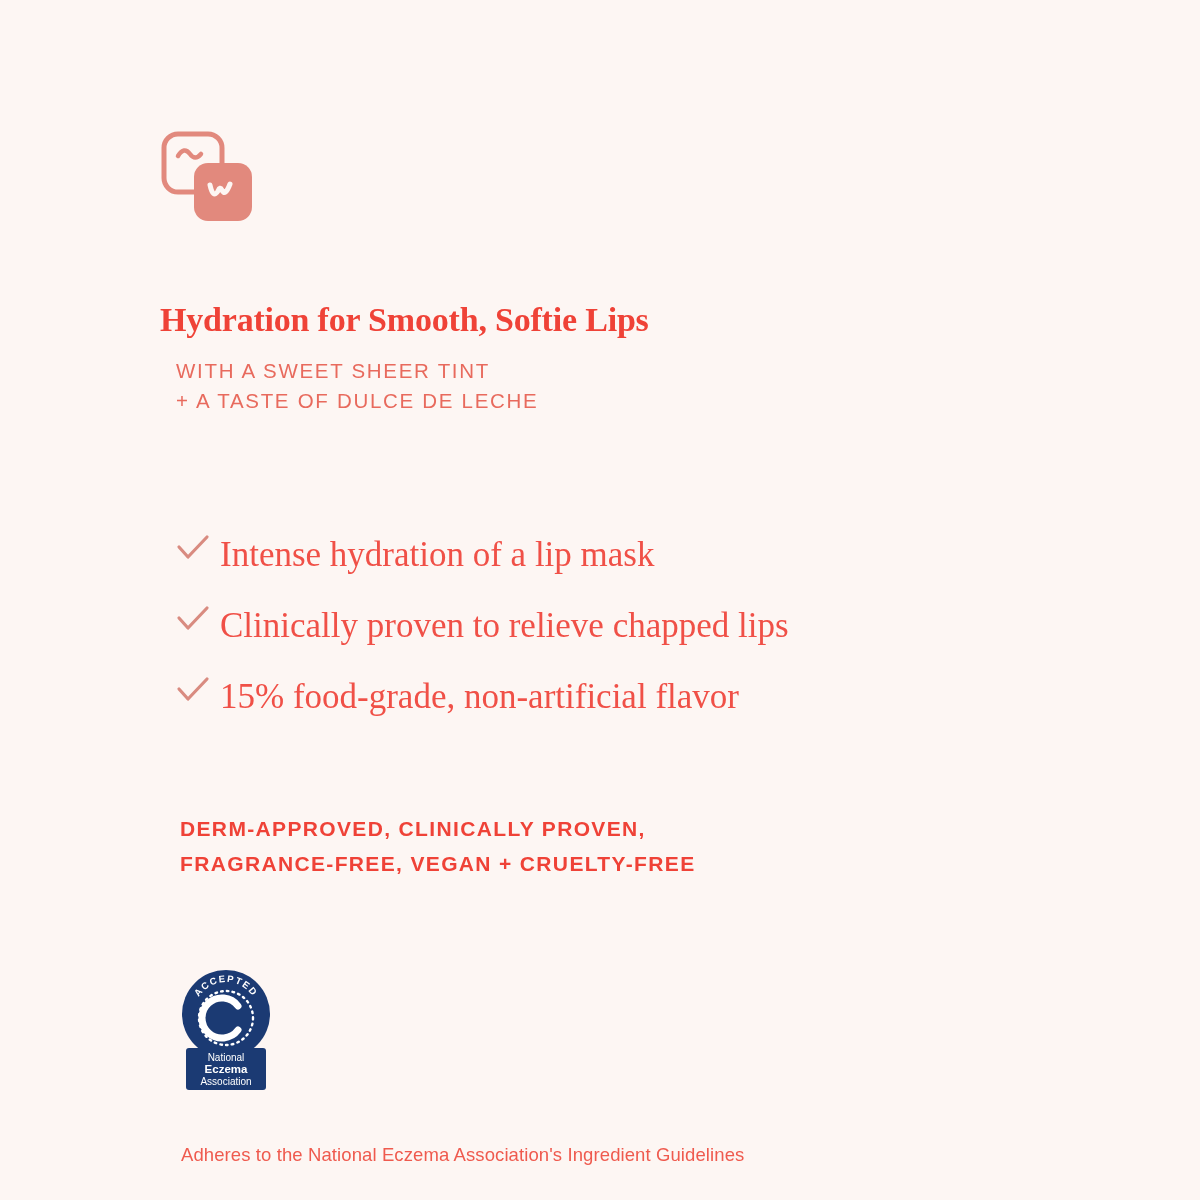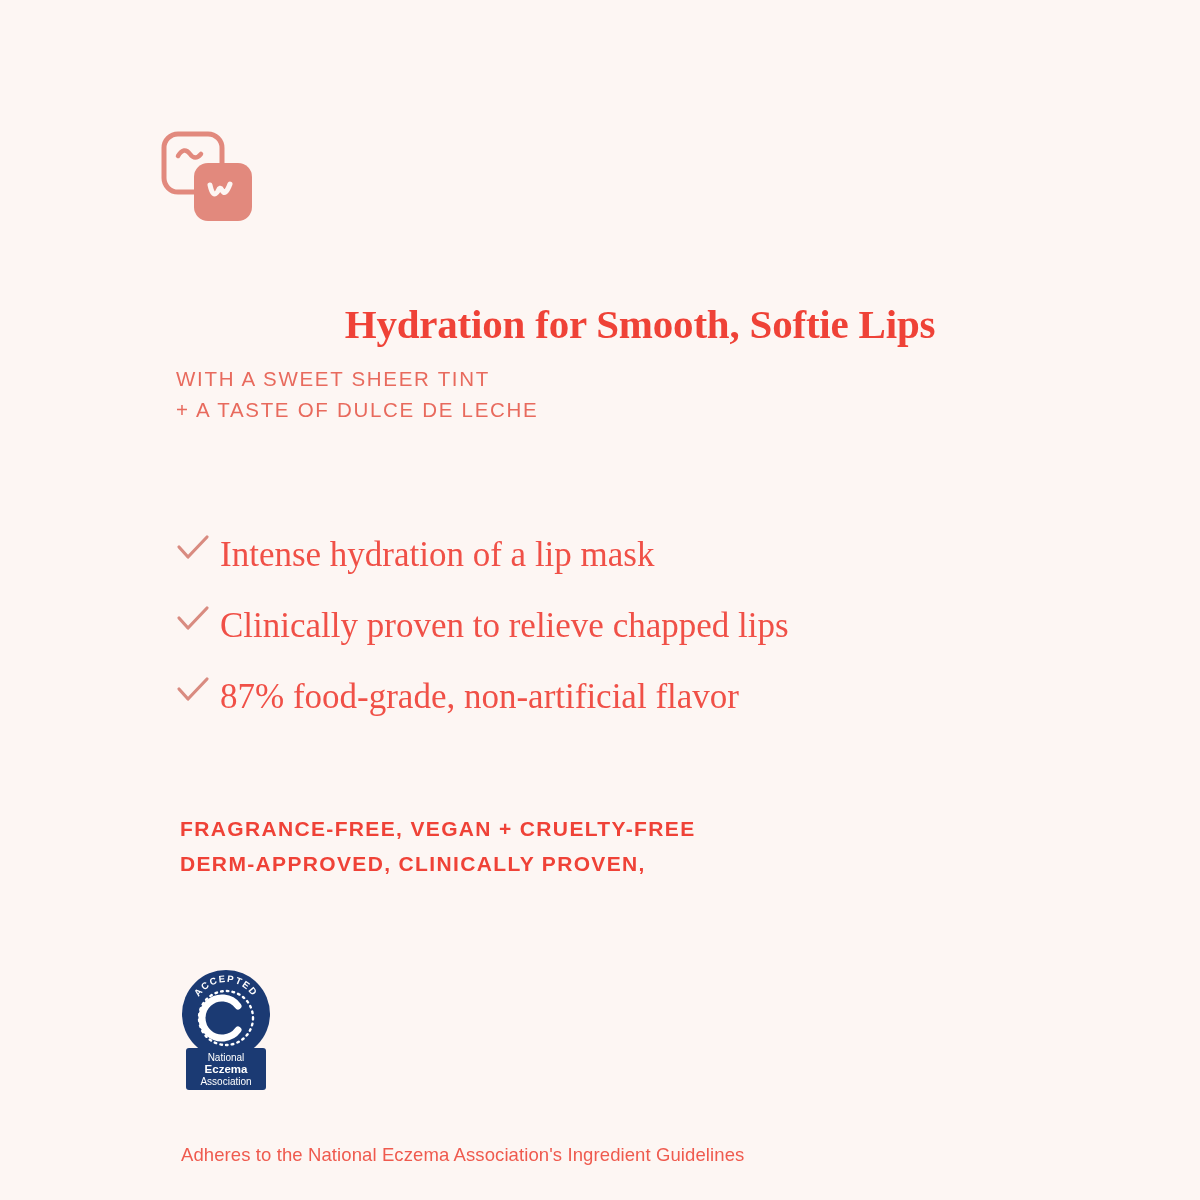--- a/index.html
+++ b/index.html
@@ -34,25 +34,24 @@
   .headline {
     position: absolute;
     left: 160px;
     top: 300px;
     width: 960px;
   }
   .headline h1 {
     margin: 0;
     font-family: "Liberation Serif", serif;
     font-weight: bold;
-    font-size: 41px;
+    font-size: 34px;
     line-height: 1.18;
     color: #ef4237;
     letter-spacing: -0.2px;
-    text-align: center;
   }
   .subhead {
     margin-top: 16px;
     font-family: "Liberation Sans", sans-serif;
     font-size: 20.5px;
     line-height: 1.48;
     letter-spacing: 1.7px;
     color: #e86a5d;
     text-transform: uppercase;
   }
@@ -170,28 +169,28 @@
       </span>
       <span class="benefit-text">Clinically proven to relieve chapped lips</span>
     </div>
 
     <div class="benefit-row">
       <span class="check-icon">
         <svg width="34" height="28" viewBox="0 0 34 28" xmlns="http://www.w3.org/2000/svg">
           <path d="M3 13 L12 23 L31 3" fill="none" stroke="#d98b80" stroke-width="3.2" stroke-linecap="round" stroke-linejoin="round"></path>
         </svg>
       </span>
-      <span class="benefit-text">87% food-grade, non-artificial flavor</span>
+      <span class="benefit-text">15% food-grade, non-artificial flavor</span>
     </div>
 
   </div>
 
   <div class="claims">
+    <div>DERM-APPROVED, CLINICALLY PROVEN,</div>
     <div>FRAGRANCE-FREE, VEGAN + CRUELTY-FREE</div>
-    <div>DERM-APPROVED, CLINICALLY PROVEN,</div>
   </div>
 
   <div class="seal">
     <svg width="92" height="125" viewBox="0 0 92 125" xmlns="http://www.w3.org/2000/svg">
 
       <circle cx="46" cy="46" r="44" fill="#1b3a73"></circle>
 
       <defs>
         <path id="arcpath" d="M 14 46 A 32 32 0 0 1 78 46"></path>
       </defs>

